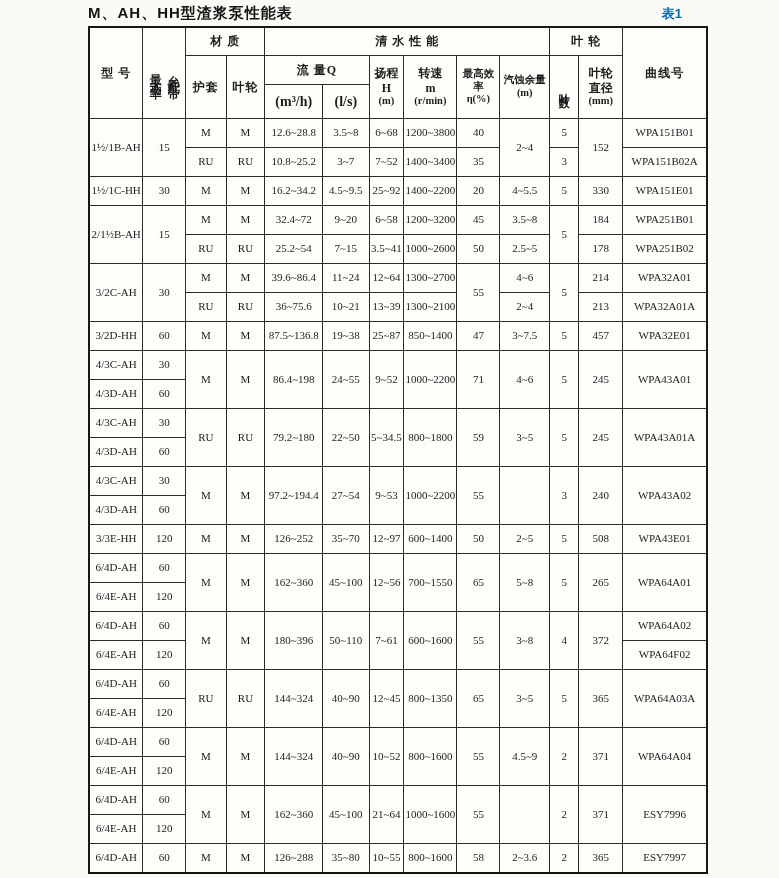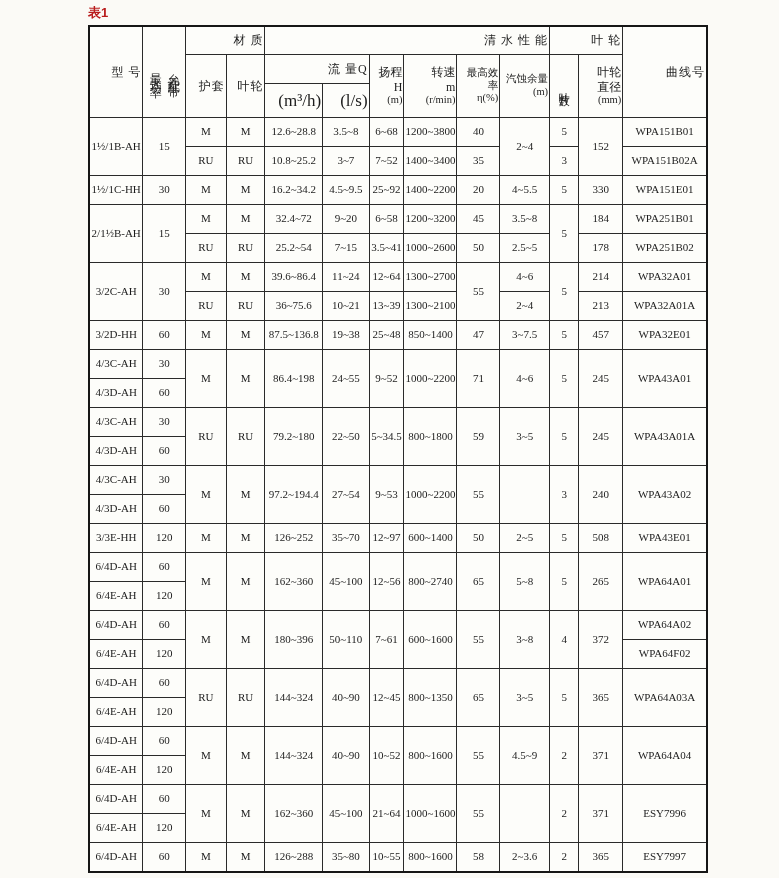--- a/index.html
+++ b/index.html
@@ -14,46 +14,45 @@
   .titlebar{
     width:620px;display:flex;justify-content:space-between;align-items:flex-end;
     margin-bottom:3px;
   }
   .doc-title{
     font-family:"Liberation Sans","DejaVu Sans",sans-serif;
     font-weight:bold;font-size:15px;letter-spacing:1px;color:#141414;
   }
   .table-label{
     font-family:"Liberation Sans","DejaVu Sans",sans-serif;
-    font-weight:bold;font-size:13px;padding-right:26px;color:#b91c1c;
+    font-weight:bold;font-size:13px;padding-right:26px;color:#0369a1;
   }
   table{
     border-collapse:collapse;
     width:620px;
     background:#fdfdfa;
     border:2px solid #161616;
   }
   th,td{
     border:1px solid #2a2a2a;
     text-align:center;vertical-align:middle;
     padding:0 1px;
     font-size:11px;
     line-height:1.25;
     white-space:nowrap;
   }
   thead th{
-    font-weight:normal;
+    font-weight:bold;
     font-size:12px;
     letter-spacing:1px;
     white-space:normal;
-    text-align:right;
   }
   tr.hr1 th{height:27px;}
   tr.hr2 th{height:28px;}
-  tr.hr3 th{height:33px;font-size:17px;letter-spacing:0;}
+  tr.hr3 th{height:33px;font-size:14px;letter-spacing:0;}
   tbody tr{height:29px;}
   tbody td{font-size:11px;letter-spacing:0;}
   .hline{line-height:1.2;letter-spacing:0;}
   .unit{font-size:10.5px;letter-spacing:0;}
   .vwrap{display:flex;justify-content:center;gap:5px;}
   .vtext{
     writing-mode:vertical-rl;
     text-orientation:upright;
     letter-spacing:4px;
     font-size:12px;
@@ -74,20 +73,21 @@
   col.c-eff{width:44px;}    col.c-npsh{width:51px;}
   col.c-blades{width:30px;} col.c-diam{width:45px;}
   col.c-curve{width:85px;}
 </style>
 </head>
 <body>
 
 <div class="page">
 
   <div class="titlebar">
+    <div class="doc-title">M、AH、HH型渣浆泵性能表</div>
     <div class="table-label">表1</div>
   </div>
 
   <table>
     <colgroup>
       <col class="c-model">
         <col class="c-power">
         <col class="c-sleeve">
         <col class="c-imp">
       <col class="c-flow1">
@@ -247,21 +247,21 @@
           <td>213</td>
           <td>WPA32A01A</td>
         </tr>
         <tr>
           <td>3/2D-HH</td>
           <td>60</td>
           <td>M</td>
           <td>M</td>
           <td>87.5~136.8</td>
           <td>19~38</td>
-          <td>25~48</td>
+          <td>25~87</td>
           <td>850~1400</td>
           <td>47</td>
           <td>3~7.5</td>
           <td>5</td>
           <td>457</td>
           <td>WPA32E01</td>
         </tr>
         <tr>
           <td>4/3C-AH</td>
           <td>30</td>
@@ -335,21 +335,21 @@
           <td>WPA43E01</td>
         </tr>
         <tr>
           <td>6/4D-AH</td>
           <td>60</td>
           <td rowspan="2">M</td>
           <td rowspan="2">M</td>
           <td rowspan="2">162~360</td>
           <td rowspan="2">45~100</td>
           <td rowspan="2">12~56</td>
-          <td rowspan="2">800~2740</td>
+          <td rowspan="2">700~1550</td>
           <td rowspan="2">65</td>
           <td rowspan="2">5~8</td>
           <td rowspan="2">5</td>
           <td rowspan="2">265</td>
           <td rowspan="2">WPA64A01</td>
         </tr>
         <tr>
           <td>6/4E-AH</td>
           <td>120</td>
         </tr>

